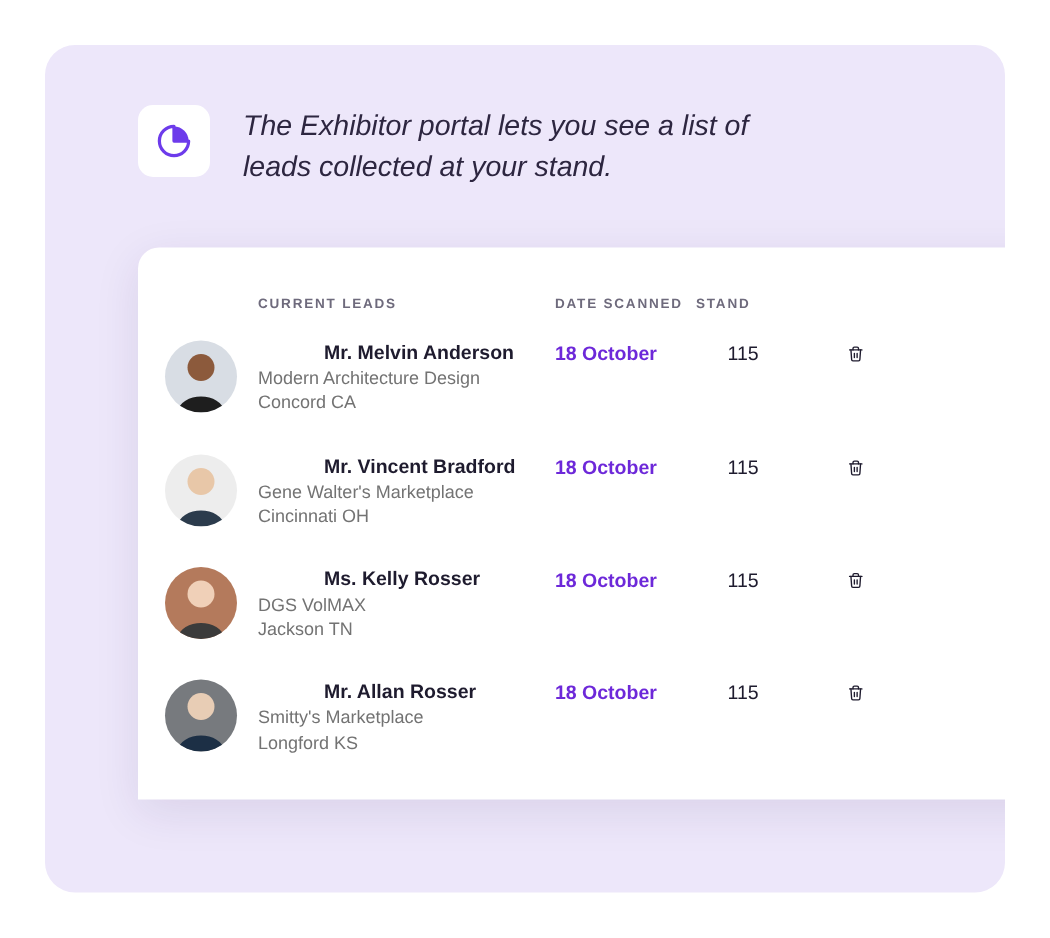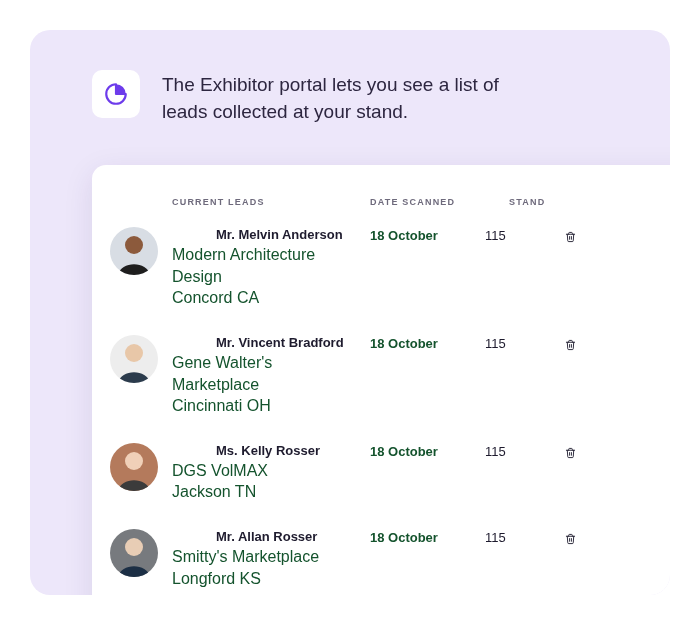--- a/index.html
+++ b/index.html
@@ -37,41 +37,42 @@
       align-items: center;
       justify-content: center;
       flex-shrink: 0;
     }
     .hero-text {
       font-size: 19px;
       line-height: 1.4;
       color: #2D2640;
       max-width: 380px;
       padding-top: 2px;
+      font-style: italic;
     }
     .leads-card {
       background: #fff;
       border-radius: 14px 14px 0 0;
       margin-left: 62px;
       width: 620px;
       padding: 32px 36px 30px 18px;
       box-shadow: 0 8px 30px rgba(50,30,90,0.10);
     }
     .leads-header {
       display: flex;
       align-items: flex-end;
       font-size: 9px;
       letter-spacing: 1.2px;
       color: #6E6A7C;
       font-weight: 600;
       text-transform: uppercase;
       margin-bottom: 20px;
     }
     .col-lead { margin-left: 62px; width: 198px; }
-    .col-date { width: 139px; }
+    .col-date { width: 94px; }
     .col-stand { width: 80px; }
     .lead-row {
       display: flex;
       align-items: flex-start;
       margin-bottom: 26px;
     }
     .lead-row:last-child { margin-bottom: 0; }
     .avatar {
       width: 48px;
       height: 48px;
@@ -90,29 +91,29 @@
       padding-right: 12px;
     }
     .lead-name {
       font-size: 13px;
       font-weight: 700;
       color: #1E1B2E;
       margin-bottom: 2px;
       padding-left: 44px;
     }
     .lead-sub {
-      font-size: 16px;
-      color: #14532d;
+      font-size: 12px;
+      color: #737373;
       line-height: 1.35;
     }
     .lead-date {
       width: 115px;
       font-size: 13px;
       font-weight: 700;
-      color: #14532d;
+      color: #6d28d9;
       padding-top: 1px;
     }
     .lead-stand {
       width: 80px;
       font-size: 13px;
       font-weight: 400;
       color: #1E1B2E;
       padding-top: 1px;
     }
     .lead-trash {

